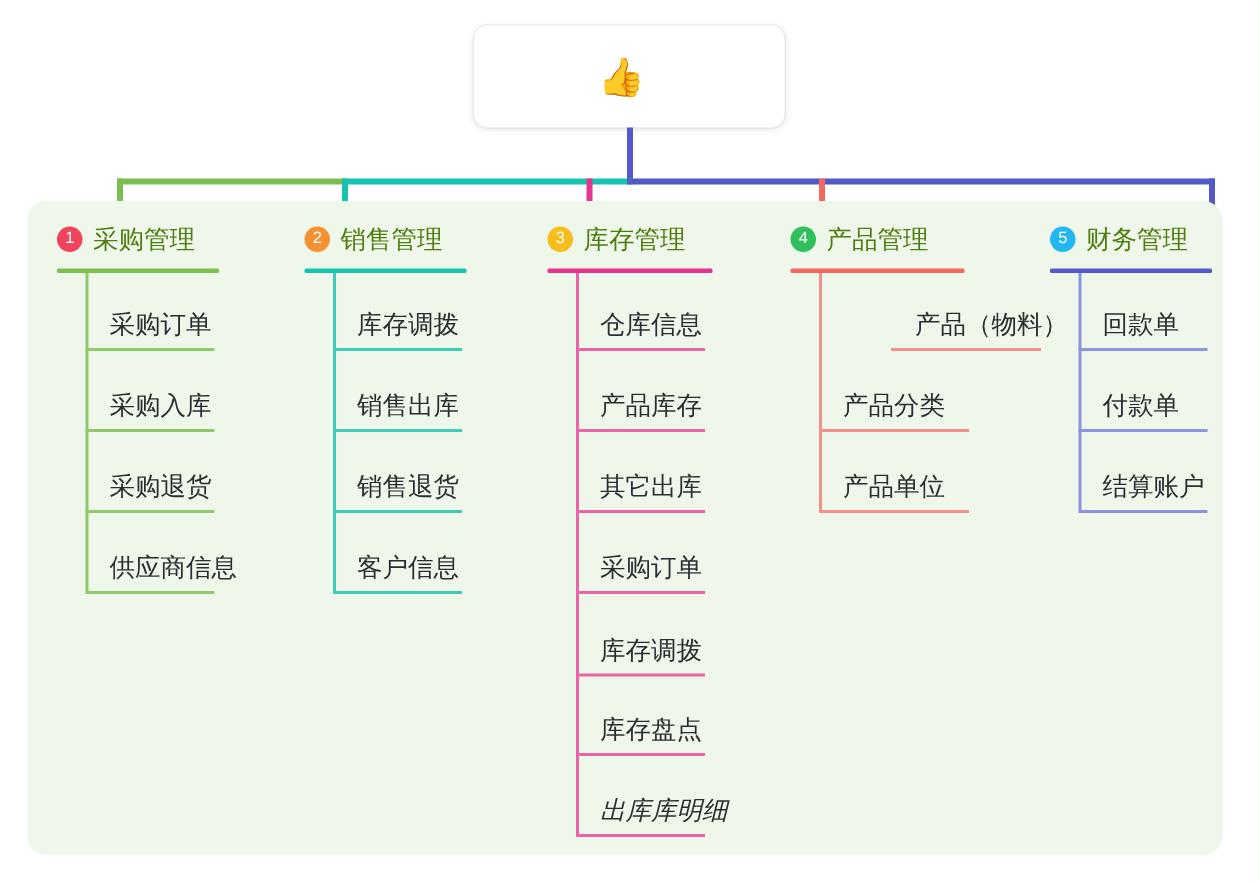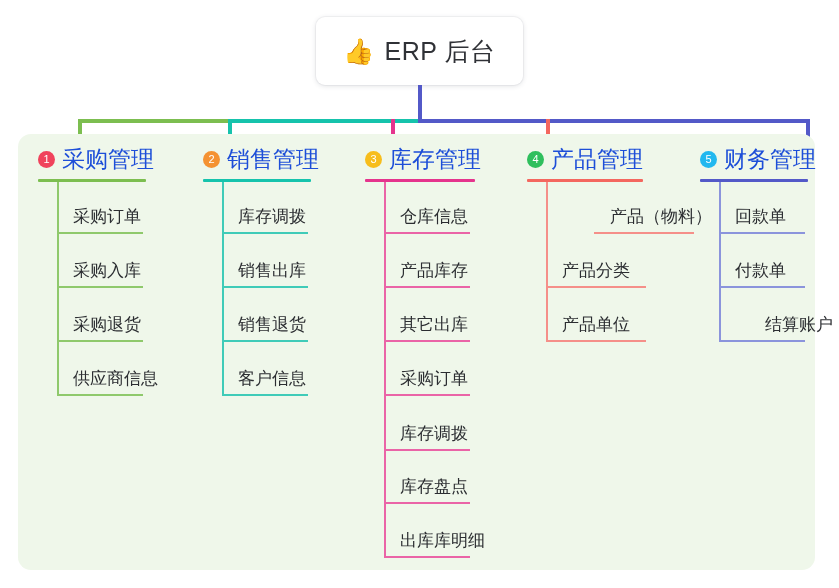--- a/index.html
+++ b/index.html
@@ -86,22 +86,22 @@
     border-radius: 50%;
     color: #ffffff;
     font-size: 11px;
     line-height: 17px;
     text-align: center;
     margin-right: 7px;
     flex: 0 0 auto;
     font-family: "Liberation Sans", sans-serif;
   }
   .col-title {
-    font-size: 23px;
-    color: #1d4ed8;
+    font-size: 17px;
+    color: #4d7c0f;
   }
   .col-underline {
     position: absolute;
     left: 0;
     top: 36px;
     height: 3px;
     border-radius: 1px;
   }
 
   .col-spine {
@@ -131,21 +131,20 @@
     width: 86px;
   }
 </style>
 </head>
 <body>
 
 <div id="mindmap">
 
   <div class="root-node">
     <span class="root-emoji">👍</span>
-    <span class="root-label">ERP 后台</span>
   </div>
 
   <div class="line" style="left:418px; top:85px; width:4px; height:36px; background:#5359c8;"></div>
 
   <div class="line" style="left:78px; top:119px; width:152px; height:4px; background:#7cbe50;"></div>
   <div class="line" style="left:228px; top:119px; width:194px; height:4px; background:#16c3ac;"></div>
   <div class="line" style="left:418px; top:119px; width:392px; height:4px; background:#5359c8;"></div>
 
   <div class="line" style="left:78px; top:119px; width:4px; height:26px; background:#7cbe50;"></div>
   <div class="line" style="left:228px; top:119px; width:4px; height:26px; background:#16c3ac;"></div>
@@ -228,21 +227,21 @@
           <div class="leaf-underline" style="background: rgb(234, 100, 167);"></div>
         </div>
         <div class="leaf" style="top: 283px;">
           <span class="leaf-label">库存调拨</span>
           <div class="leaf-underline" style="background: rgb(234, 100, 167);"></div>
         </div>
         <div class="leaf" style="top: 336px;">
           <span class="leaf-label">库存盘点</span>
           <div class="leaf-underline" style="background: rgb(234, 100, 167);"></div>
         </div>
-        <div class="leaf" style="top: 390px;">
+        <div class="leaf" style="top: 390px; font-style: italic;">
           <span class="leaf-label">出库库明细</span>
           <div class="leaf-underline" style="background: rgb(234, 100, 167);"></div>
         </div>
       </div>
       <div class="column" style="left: 527px;">
         <div class="col-header">
           <span class="badge" style="background: rgb(47, 191, 93);">4</span>
           <span class="col-title">产品管理</span>
         </div>
         <div class="col-underline" style="width: 116px; background: rgb(244, 103, 95);"></div>
@@ -268,20 +267,20 @@
         <div class="col-underline" style="width: 108px; background: rgb(83, 89, 200);"></div>
         <div class="col-spine" style="height: 158px; background: rgb(139, 148, 220);"></div>
         <div class="leaf" style="top: 66px;">
           <span class="leaf-label">回款单</span>
           <div class="leaf-underline" style="background: rgb(139, 148, 220);"></div>
         </div>
         <div class="leaf" style="top: 120px;">
           <span class="leaf-label">付款单</span>
           <div class="leaf-underline" style="background: rgb(139, 148, 220);"></div>
         </div>
-        <div class="leaf" style="top: 174px; padding-left: 30px;">
+        <div class="leaf" style="top: 174px;">
           <span class="leaf-label">结算账户</span>
           <div class="leaf-underline" style="background: rgb(139, 148, 220);"></div>
         </div>
       </div>
     </div>
 
 </div>
 
 </body></html>

